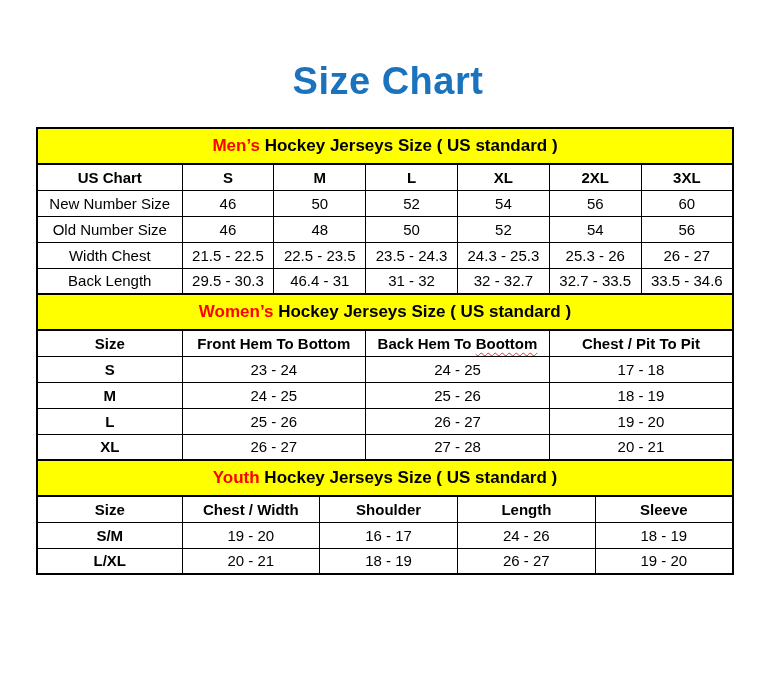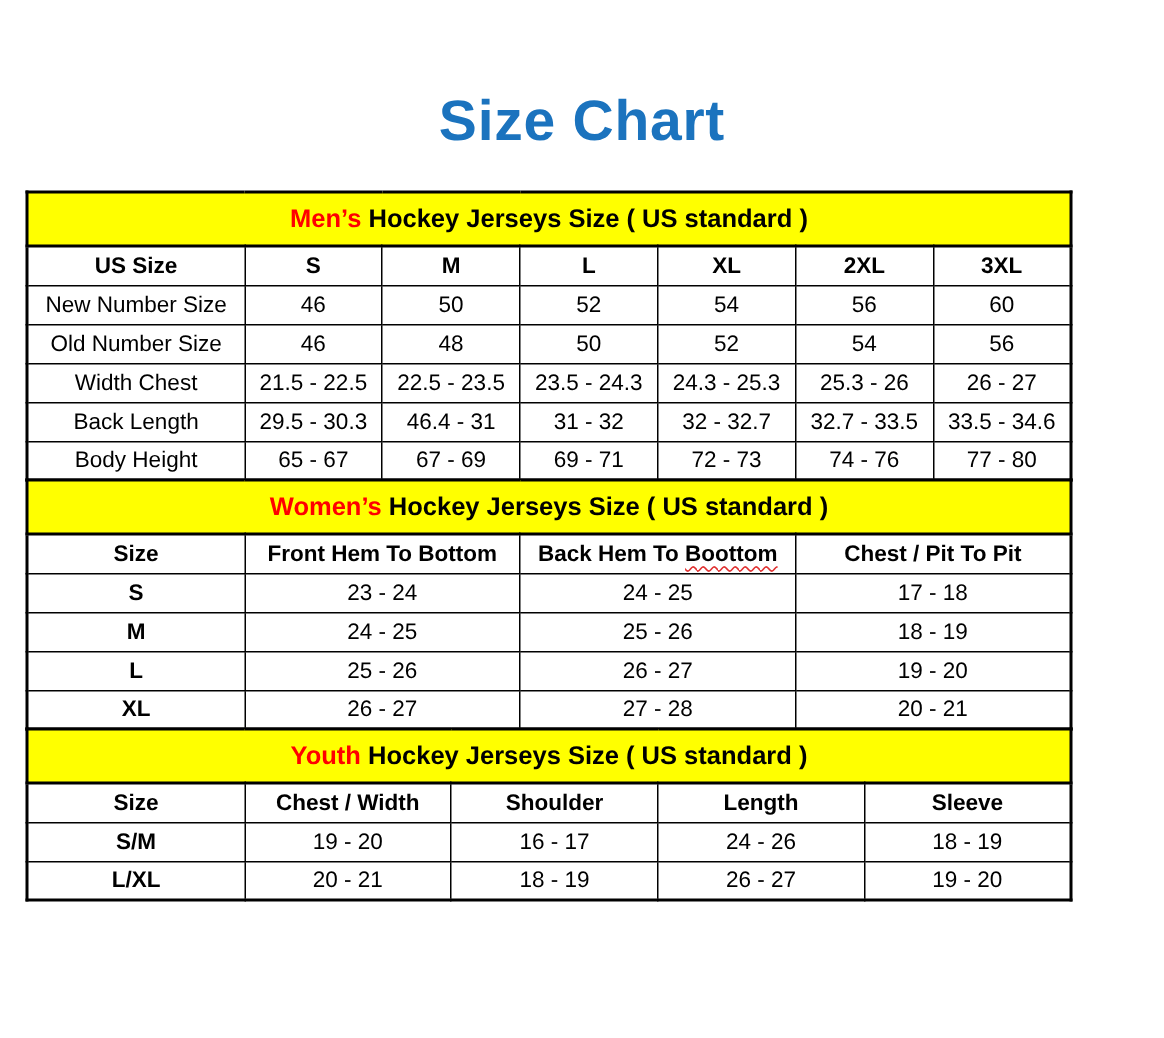--- a/index.html
+++ b/index.html
@@ -20,21 +20,21 @@
   .page-title {
     margin: 0 0 24px 0;
     text-align: center;
     font-size: 38px;
     font-weight: bold;
     letter-spacing: 0.5px;
     color: var(--title-blue, #1B73BE);
   }
   .tables-root {
     width: 629px;
-    margin-left: 17px;
+    margin-left: 36px;
   }
   table.size-table {
     width: 698px;
     border-collapse: collapse;
     table-layout: fixed;
     border: 2px solid var(--border-black, #000);
   }
   table.size-table + table.size-table {
     margin-top: -2px;
     padding-left: 36px;
@@ -102,21 +102,21 @@
           <col>
           <col>
           <col>
           <col>
         </colgroup>
         <tbody>
           <tr data-name="mens-banner-row">
             <td colspan="7" class="banner" data-name="mens-section-banner"><span class="hl" data-name="mens-banner-highlight">Men’s</span><span data-name="mens-banner-text"> Hockey Jerseys Size ( US standard )</span></td>
           </tr>
           <tr data-name="mens-header-row">
-            <th data-name="mens-column-header">US Size</th>
+            <th data-name="mens-column-header">US Chart</th>
             <th data-name="mens-column-header">S</th>
             <th data-name="mens-column-header">M</th>
             <th data-name="mens-column-header">L</th>
             <th data-name="mens-column-header">XL</th>
             <th data-name="mens-column-header">2XL</th>
             <th data-name="mens-column-header">3XL</th>
           </tr>
           <tr data-name="mens-table-row">
             <td class="row-label" data-name="row-label">New Number Size</td>
             <td class="cell" data-name="cell-value">46</td>
@@ -146,29 +146,20 @@
           </tr>
           <tr data-name="mens-table-row">
             <td class="row-label" data-name="row-label">Back Length</td>
             <td class="cell" data-name="cell-value">29.5 - 30.3</td>
             <td class="cell" data-name="cell-value">46.4 - 31</td>
             <td class="cell" data-name="cell-value">31 - 32</td>
             <td class="cell" data-name="cell-value">32 - 32.7</td>
             <td class="cell" data-name="cell-value">32.7 - 33.5</td>
             <td class="cell" data-name="cell-value">33.5 - 34.6</td>
           </tr>
-          <tr data-name="mens-table-row">
-            <td class="row-label" data-name="row-label">Body Height</td>
-            <td class="cell" data-name="cell-value">65 - 67</td>
-            <td class="cell" data-name="cell-value">67 - 69</td>
-            <td class="cell" data-name="cell-value">69 - 71</td>
-            <td class="cell" data-name="cell-value">72 - 73</td>
-            <td class="cell" data-name="cell-value">74 - 76</td>
-            <td class="cell" data-name="cell-value">77 - 80</td>
-          </tr>
         </tbody>
       </table>
       <table class="size-table" data-name="womens-table">
         <colgroup>
           <col style="width: 145px;">
           <col>
           <col>
           <col>
         </colgroup>
         <tbody>

